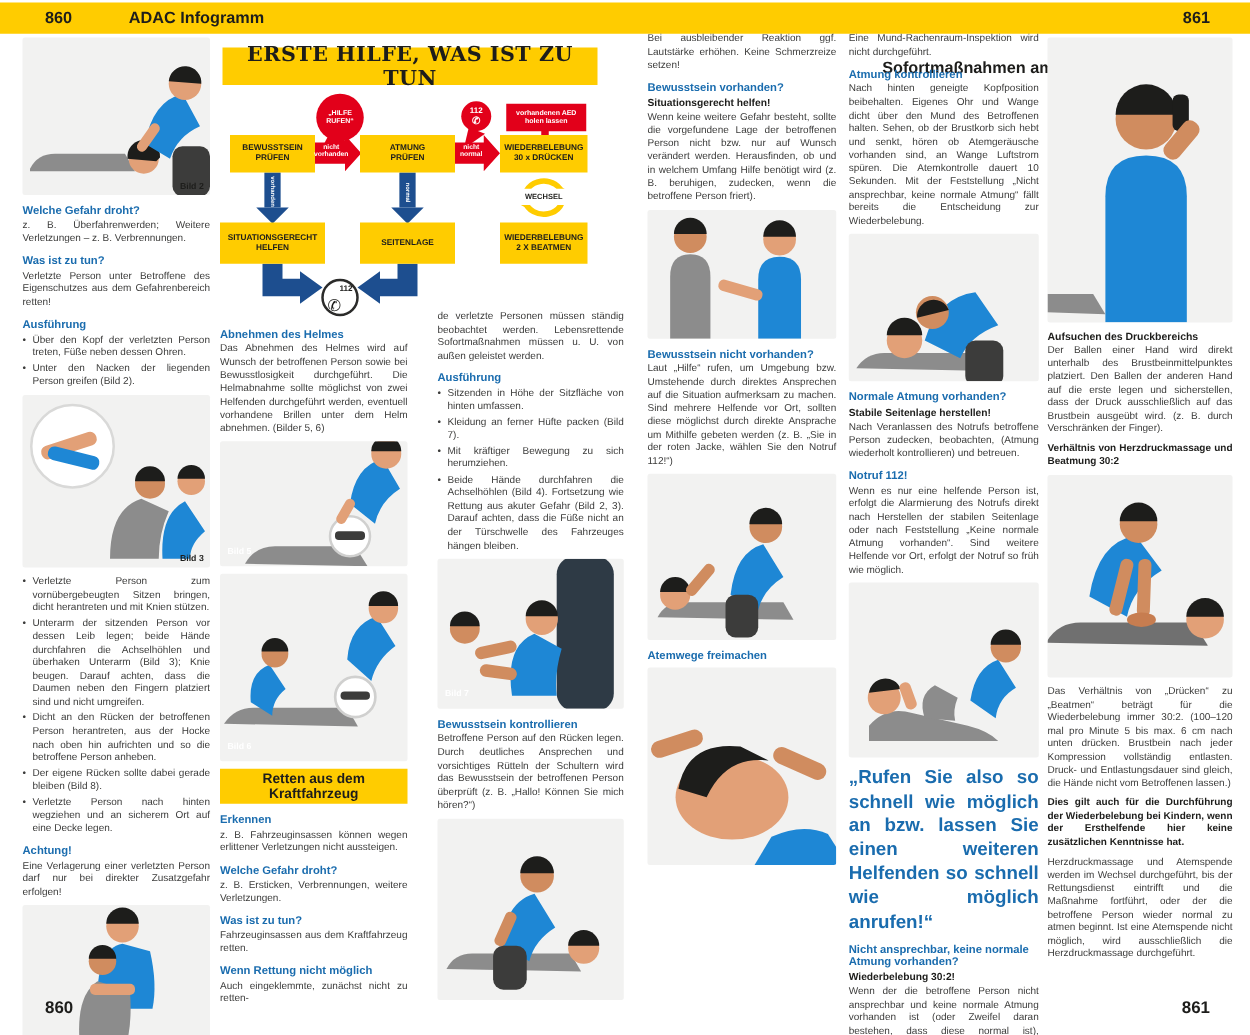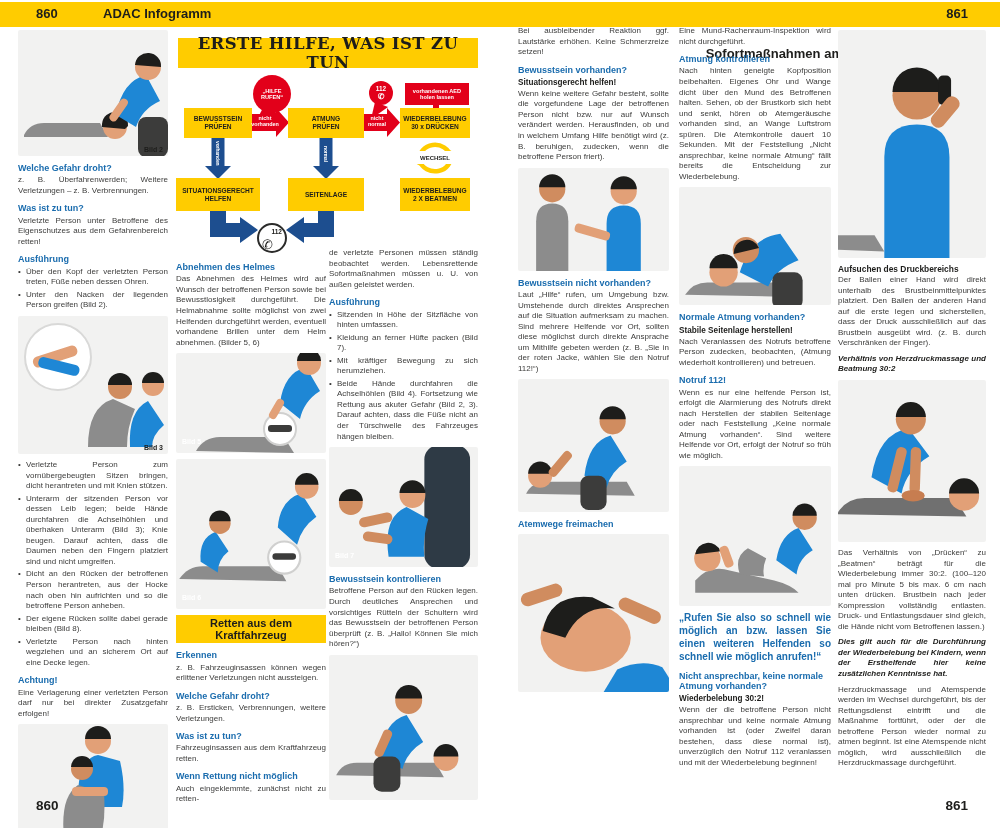--- a/index.html
+++ b/index.html
@@ -12,34 +12,34 @@
   .hdr span { position:absolute; top:4px; font-weight:bold; font-size:13px; color:#1d1d1b; }
   .hdr .pl { left:36px; } .hdr .tl { left:103px; }
   .hdr .tr { right:100px;margin-top:40px; } .hdr .pr { right:32px; }
   .pn { position:absolute; top:798px; font-weight:bold; font-size:13.5px; color:#1d1d1b; }
   .pn.l { left:36px; } .pn.r { right:32px; }
 
   
   .col { position:absolute; }
   .c1 { left:18px;  top:30px;  width:150px; }
   .c2 { left:176px; top:262px; width:150px; }
-  .c3 { left:329px; top:248px; width:149px; }
+  .c3 { left:350px; top:248px; width:149px; }
   .c4 { left:518px; top:26px;  width:151px; }
   .c5 { left:679px; top:26px;  width:152px; }
   .c6 { left:838px; top:30px;  width:148px; }
 
   .hb { color:#1a6cae; font-weight:bold; font-size:9px;  margin:7px 0 2px; line-height:1.15; }
   .hk { color:#1d1d1b; font-weight:bold; font-size:8.2px; margin:3px 0 1px; line-height:1.2; }
   .tx { font-size:8px; line-height:1.32; text-align:justify; margin:1px 0 5px; }
-  .tx.b { font-weight:bold; color:#1d1d1b;font-style:italic; }
+  .tx.b { font-weight:bold; color:#1d1d1b; }
   ul.bl { list-style:none; margin:1px 0 5px; }
   ul.bl li { position:relative; padding-left:8px; font-size:8px; line-height:1.32;
              text-align:justify; margin-bottom:2px; }
   ul.bl li::before { content:"•"; position:absolute; left:0; top:0; }
-  .quote { color:#1a6cae; font-weight:bold; font-size:10px; line-height:1.28;
+  .quote { color:#1a6cae; font-weight:bold; font-size:15px; line-height:1.28;
            text-align:justify; margin:6px 0 4px; }
   .ybox { background:#fc0; color:#1d1d1b; font-weight:bold; font-size:11px;
           text-align:center; padding:2px 3px; margin:6px 0 5px; }
 
   
   .illu { position:relative; background:#f2f2f1; border-radius:2px; margin:4px 0 6px; overflow:hidden; }
   .illu svg { position:absolute; inset:0; width:100%; height:100%; }
   .cap { position:absolute; font-size:7px; font-weight:bold; color:#1d1d1b; right:5px; bottom:3px; }
   .cap.w { color:#fff; left:6px; right:auto; bottom:8px; }
 

